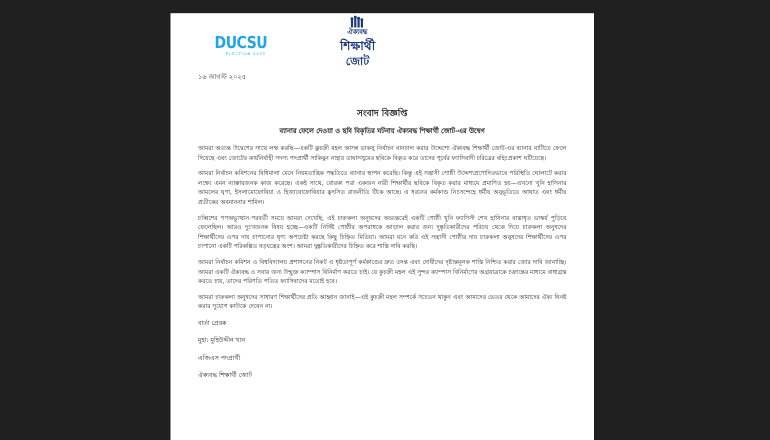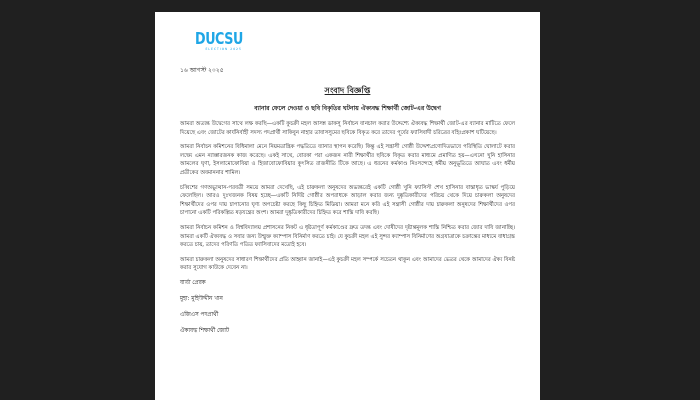--- a/index.html
+++ b/index.html
@@ -30,41 +30,58 @@
     position: absolute; left: 140px; top: 2px; width: 60px; height: 50px;
     color: #1e3a7a; text-align: center;
   }
   .jote svg { display: block; }
   .date {
     position: absolute; left: 25px; top: 53px;
     font-size: 6px; color: #333;
   }
   .title {
     text-align: center; font-size: 8px; font-weight: bold; color: #222;
-    text-decoration: underline; margin-top: 5px; line-height: 12px;
+    margin-top: 17px; line-height: 12px;
   }
   .subtitle {
     text-align: center; font-size: 6px; font-weight: bold; color: #222;
     margin-top: 6px; line-height: 9px;
   }
   .body { padding: 0 25px 0 25px; margin-top: 7px; }
   .para {
     font-size: 5.4px; line-height: 8.6px; color: #2a2a2a;
     text-align: justify; margin: 0 0 6px 0;
   }
   .sig { font-size: 5.6px; color: #2a2a2a; line-height: 8px; margin: 0 0 8px 0; }
 </style>
 </head>
 <body>
 
 <div class="page">
   <div class="logos">
     <div class="ducsu">
       <div class="ducsu-word">DUCSU</div>
       <div class="ducsu-sub">ELECTION 2025</div>
+    </div>
+    <div class="jote">
+      <svg width="60" height="50" viewBox="0 0 60 50">
+        <g fill="#1e3a7a">
+          <rect x="24" y="3" width="2" height="8"></rect>
+          <rect x="27" y="1" width="2" height="10"></rect>
+          <rect x="30" y="2" width="2" height="9"></rect>
+          <rect x="33" y="4" width="2" height="7"></rect>
+          <circle cx="25" cy="3" r="1.3"></circle>
+          <circle cx="28" cy="1.5" r="1.3"></circle>
+          <circle cx="31" cy="2.5" r="1.3"></circle>
+          <circle cx="34" cy="4" r="1.3"></circle>
+        </g>
+        <text x="30" y="17" font-size="6" text-anchor="middle" fill="#1e3a7a" font-family="DejaVu Sans, sans-serif" font-weight="bold">ঐক্যবদ্ধ</text>
+        <text x="30" y="31" font-size="11" text-anchor="middle" fill="#1e3a7a" font-family="DejaVu Sans, sans-serif" font-weight="bold">শিক্ষার্থী</text>
+        <text x="30" y="45" font-size="10" text-anchor="middle" fill="#1e3a7a" font-family="DejaVu Sans, sans-serif" font-weight="bold">জোট</text>
+      </svg>
     </div>
     <div class="date">১৬ আগস্ট ২০২৫</div>
   </div>
 
   <div class="title">সংবাদ বিজ্ঞপ্তি</div>
   <div class="subtitle">ব্যানার ফেলে দেওয়া ও ছবি বিকৃতির ঘটনায় ঐক্যবদ্ধ শিক্ষার্থী জোট-এর উদ্বেগ</div>
 
   <div class="body">
     <p class="para">আমরা অত্যন্ত উদ্বেগের সাথে লক্ষ করছি—একটি কুচক্রী মহল আসন্ন ডাকসু নির্বাচন বানচাল করার উদ্দেশ্যে ঐক্যবদ্ধ শিক্ষার্থী জোট-এর ব্যানার মাটিতে ফেলে দিয়েছে এবং জোটের কার্যনির্বাহী সদস্য পদপ্রার্থী সাকিবুন নাহার তাবাসসুমের ছবিকে বিকৃত করে তাদের পূর্বের ফ্যাসিবাদী চরিত্রের বহিঃপ্রকাশ ঘটিয়েছে।</p>
     <p class="para">আমরা নির্বাচন কমিশনের বিধিমালা মেনে নিয়মতান্ত্রিক পদ্ধতিতে ব্যানার স্থাপন করেছি। কিন্তু এই সন্ত্রাসী গোষ্ঠী উদ্দেশ্যপ্রণোদিতভাবে পরিস্থিতি ঘোলাটে করার লক্ষ্যে এমন ন্যাক্কারজনক কাজ করেছে। একই সাথে, বোরকা পরা একজন নারী শিক্ষার্থীর ছবিকে বিকৃত করার মাধ্যমে প্রমাণিত হয়—এখনো খুনি হাসিনার আমলের ঘৃণা, ইসলামোফোবিয়া ও হিজাবোফোবিয়ার কুৎসিত রাজনীতি টিকে আছে। এ ধরনের কর্মকাণ্ড নিঃসন্দেহে ধর্মীয় অনুভূতিতে আঘাত এবং ধর্মীয় প্রতীকের অবমাননার শামিল।</p>

